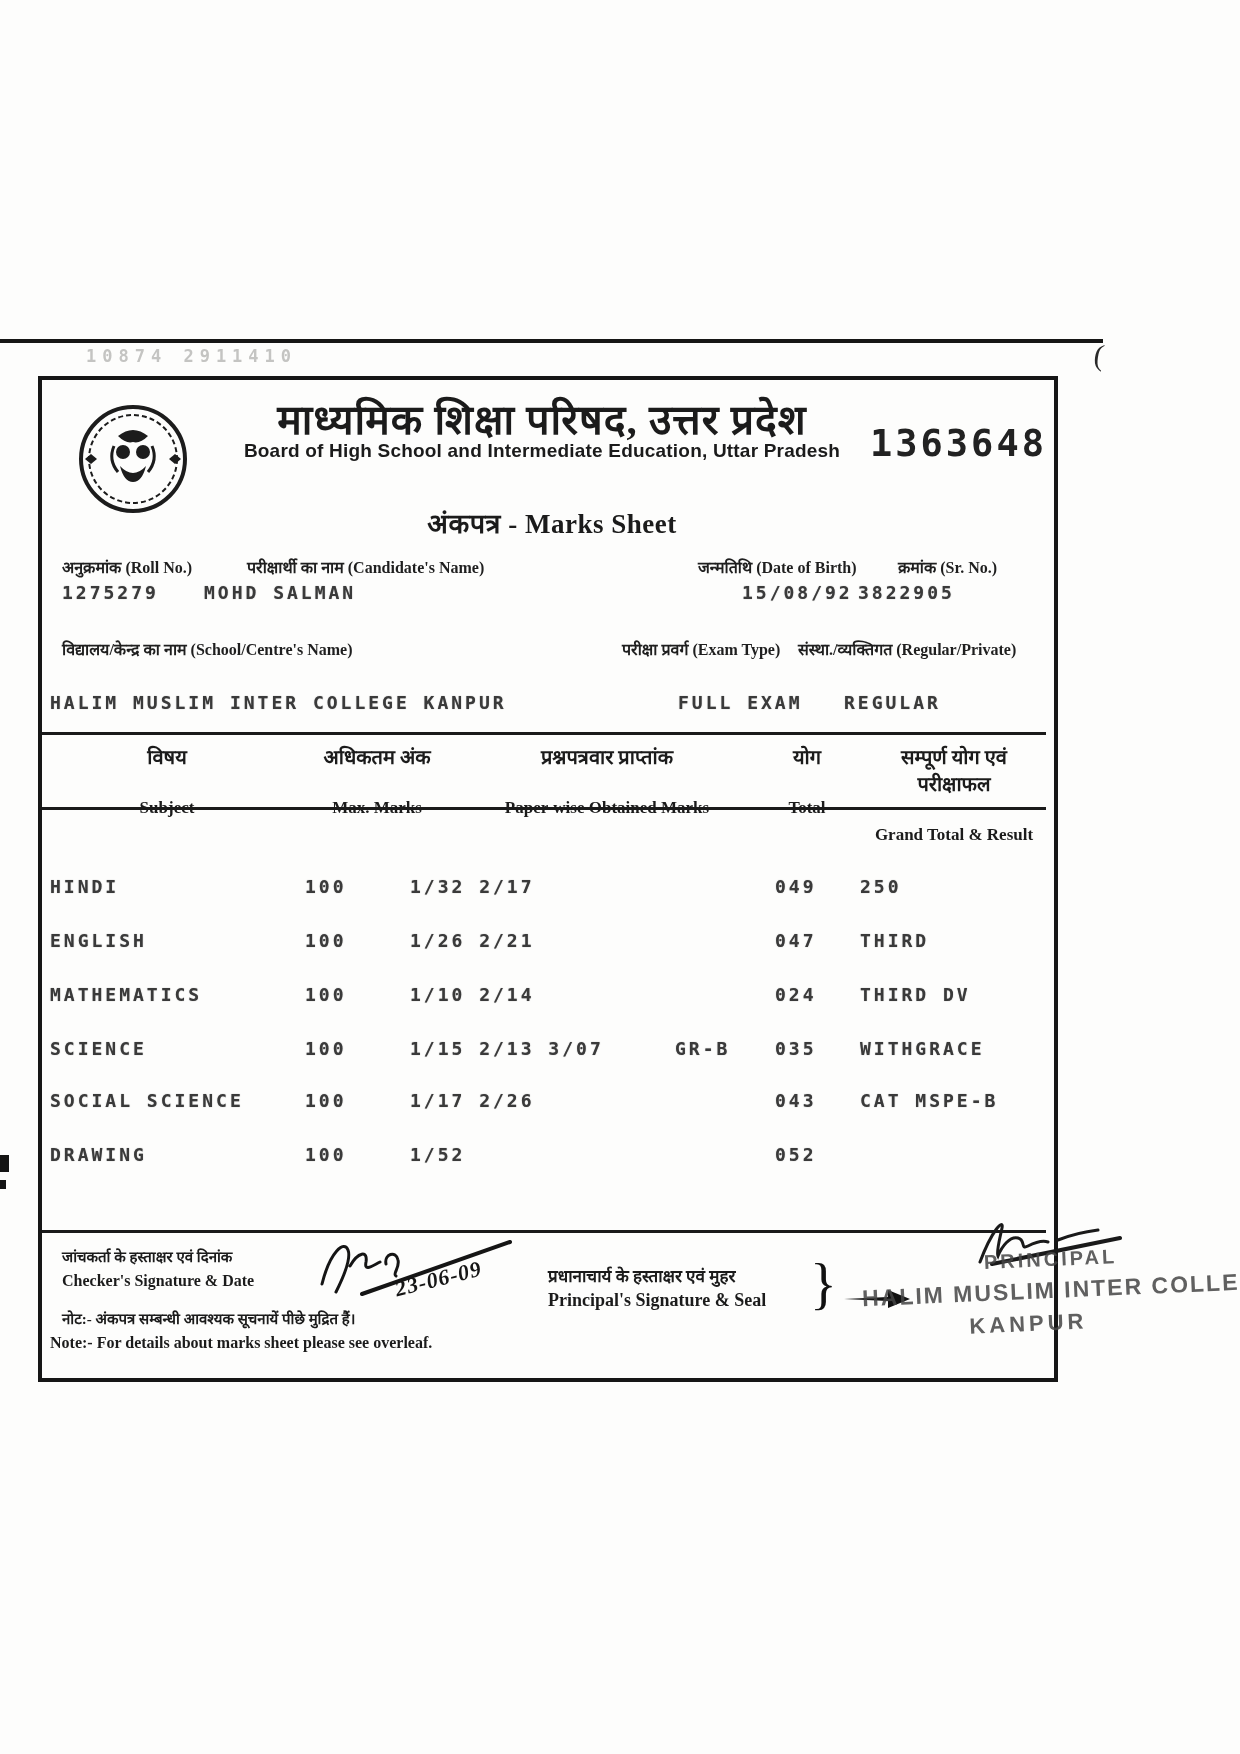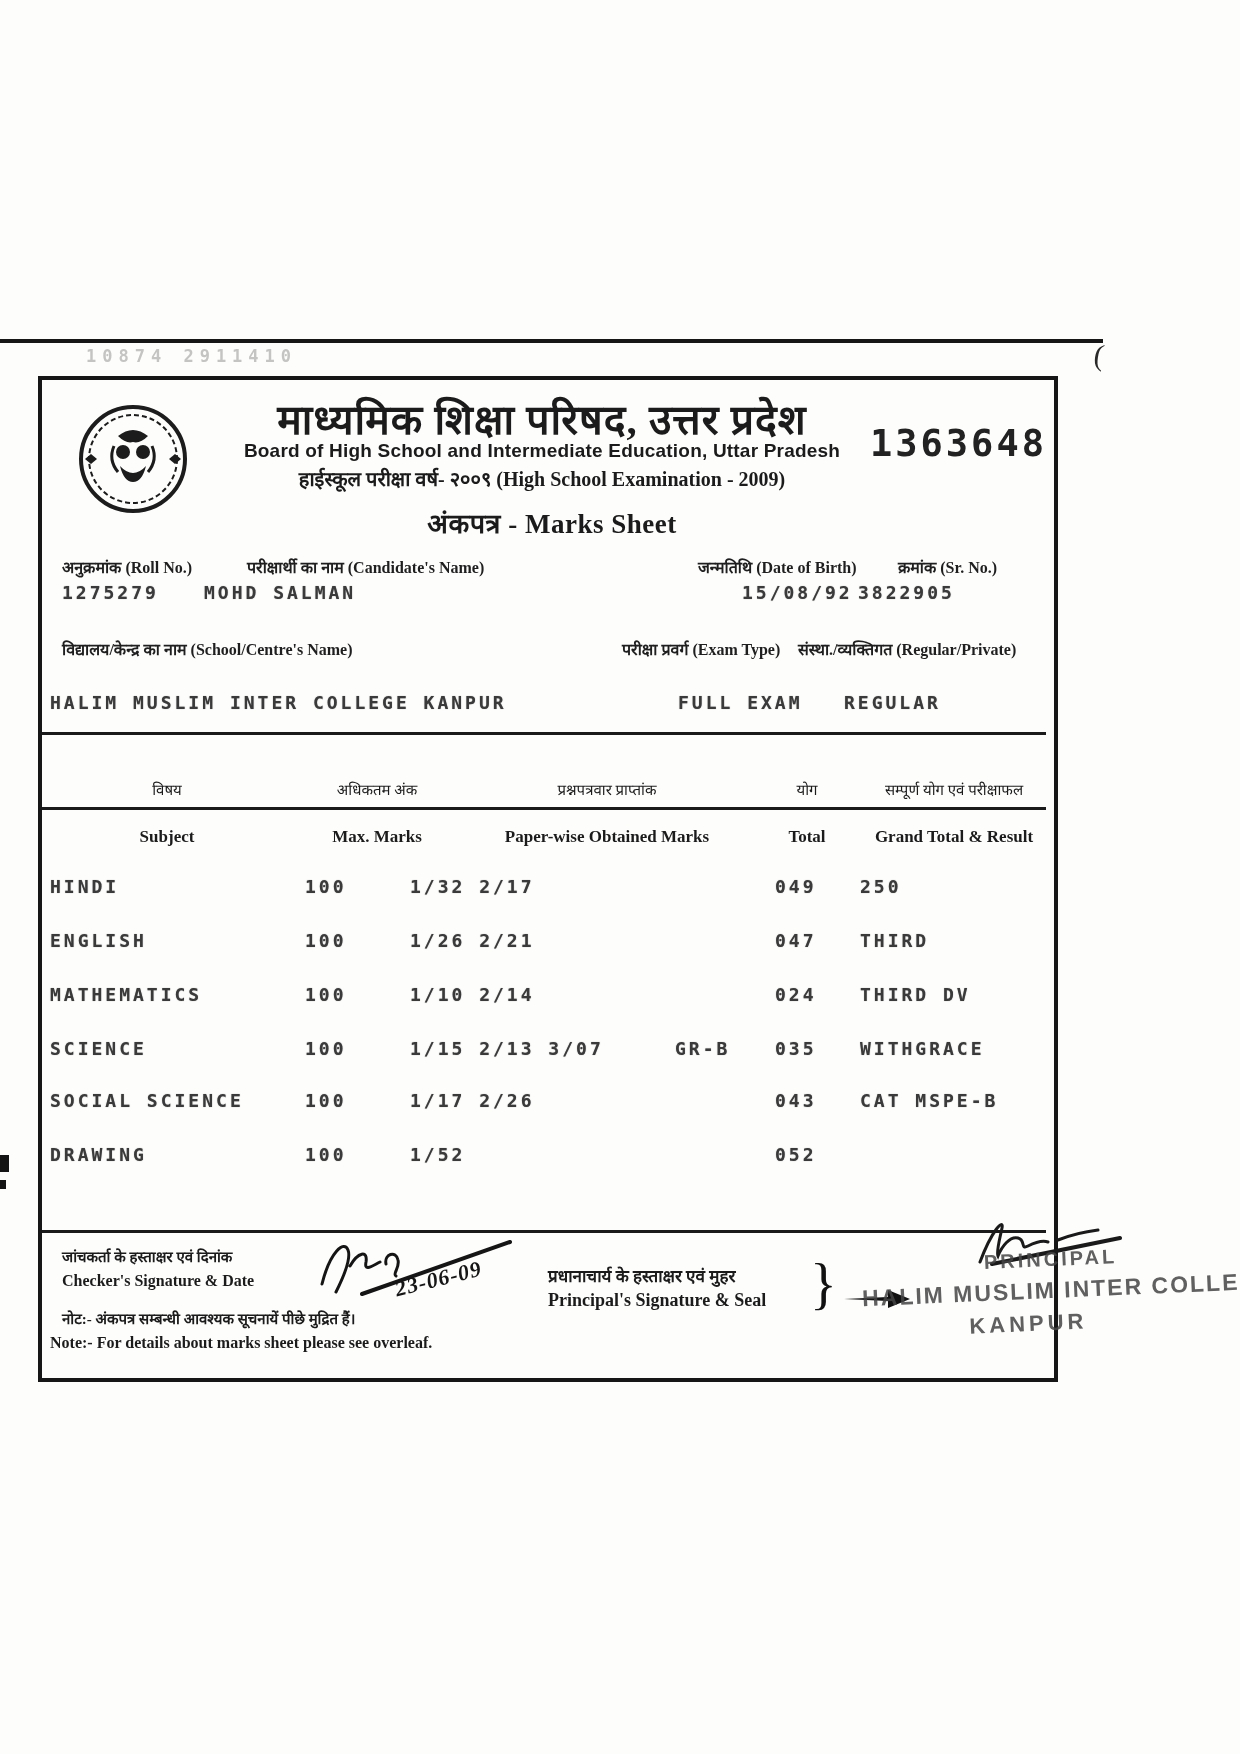--- a/index.html
+++ b/index.html
@@ -45,21 +45,21 @@
     font-family:"DejaVu Sans Mono","Liberation Mono",monospace;
     font-size:18px;font-weight:700;color:#3a3a3a;letter-spacing:3px;
     text-shadow:0 0 1px rgba(60,60,60,.55);
   }
 
   .rule{position:absolute;left:0;width:1004px;height:3px;background:#1a1a1a;}
 
   
   .thead{position:absolute;left:0;top:363px;width:1004px;display:grid;
     grid-template-columns:250px 170px 290px 110px auto;text-align:center;}
-  .thead .h-hi{font-size:15px;font-weight:400;margin-top:36px;}
+  .thead .h-hi{font-size:20px;font-weight:700;}
   .thead .h-en{font-size:17px;font-weight:700;margin-top:28px;}
 
   
   .mrow{position:absolute;left:8px;width:996px;display:grid;
     grid-template-columns:255px 105px 265px 100px 85px auto;margin-top:20px;}
   .mrow span{white-space:nowrap;}
 
   
   .foot-lbl-hi{font-size:15px;font-weight:700;}
   .foot-lbl-en{font-size:16px;font-weight:700;}
@@ -100,21 +100,20 @@
       <circle cx="67" cy="50" r="7" fill="#1c1c1c"></circle>
       <path d="M42,34 q15,-12 30,0 q-8,8 -15,6 q-7,2 -15,-6z" fill="#1c1c1c"></path>
       <path d="M44,64 q13,14 26,0 q-4,16 -13,16 q-9,0 -13,-16z" fill="#1c1c1c"></path>
       <path d="M38,44 q-6,14 4,26" fill="none" stroke="#1c1c1c" stroke-width="3"></path>
       <path d="M76,44 q6,14 -4,26" fill="none" stroke="#1c1c1c" stroke-width="3"></path>
     </svg>
   </div>
 
   <div class="abs org-title">माध्यमिक शिक्षा परिषद, उत्तर प्रदेश</div>
   <div class="abs org-sub">Board of High School and Intermediate Education, Uttar Pradesh</div>
-  <div class="abs exam-line">हाईस्कूल परीक्षा वर्ष- २००९ (High School Examination - 2009)</div>
   <div class="abs serial">1363648</div>
   <div class="abs sheet-title">अंकपत्र - Marks Sheet</div>
 
   <div class="abs lbl" style="left:20px;top:176px;">अनुक्रमांक (Roll No.)</div>
   <div class="abs lbl" style="left:205px;top:176px;">परीक्षार्थी का नाम (Candidate's Name)</div>
   <div class="abs lbl" style="left:656px;top:176px;">जन्मतिथि (Date of Birth)</div>
   <div class="abs lbl" style="left:856px;top:176px;">क्रमांक (Sr. No.)</div>
 
   <div class="abs typed" style="left:20px;top:202px;">1275279</div>
   <div class="abs typed" style="left:162px;top:202px;">MOHD SALMAN</div>

